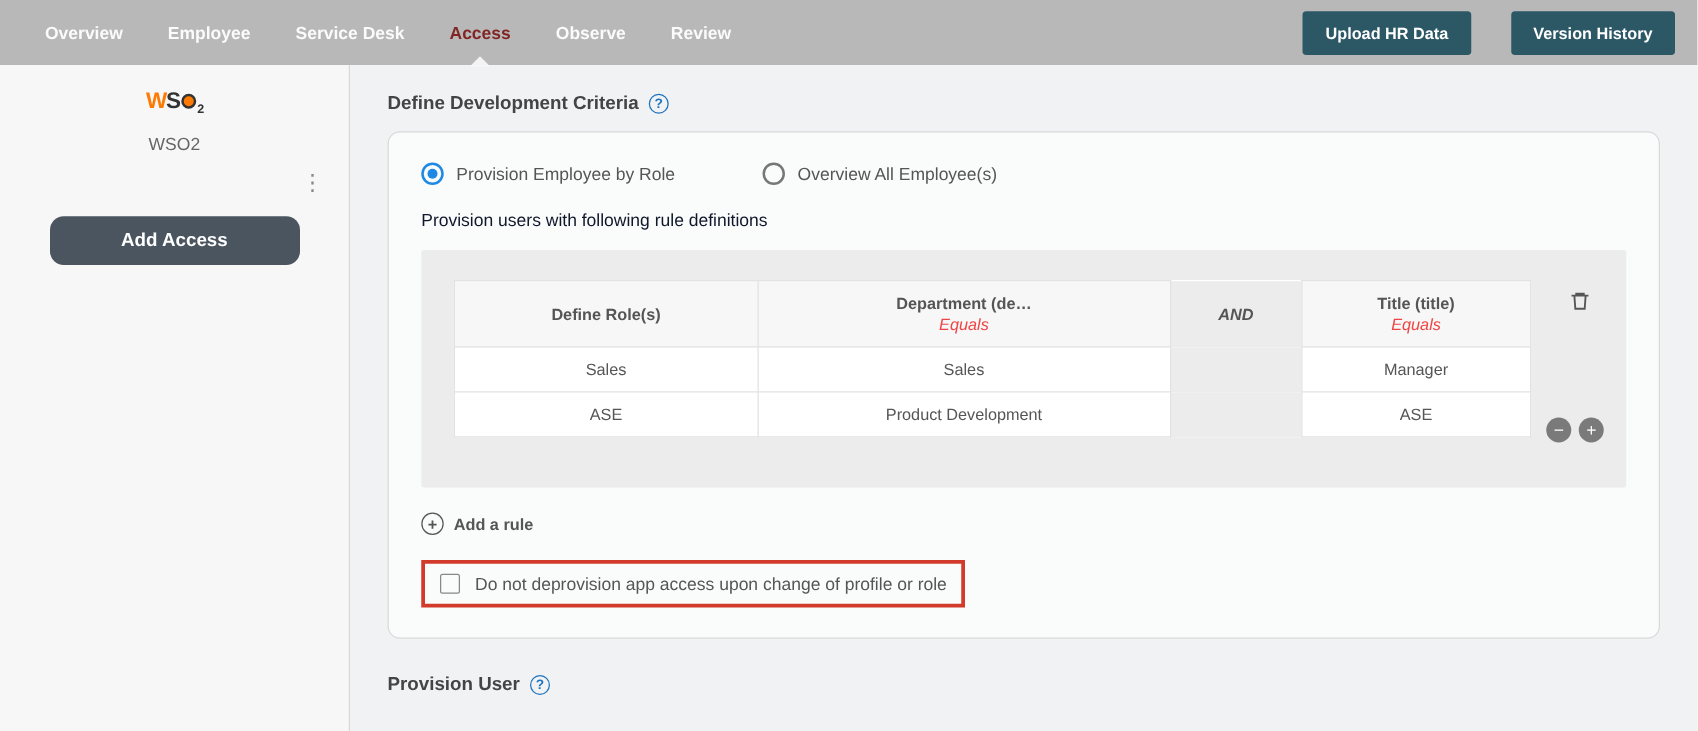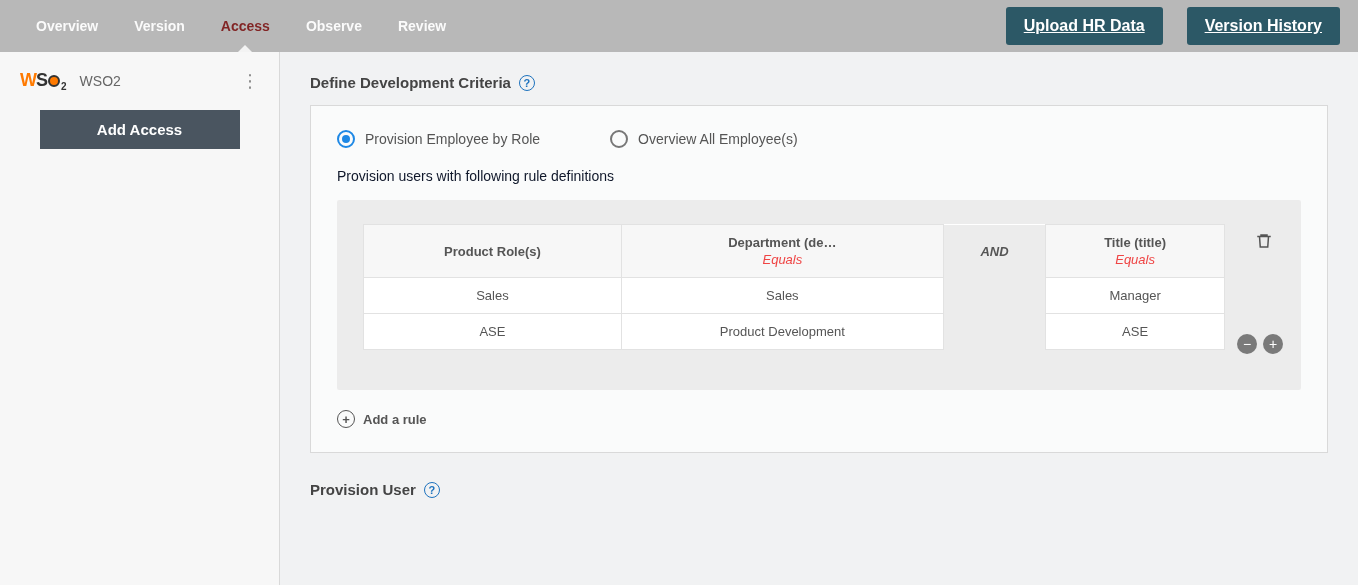--- a/index.html
+++ b/index.html
@@ -1,41 +1,41 @@
 <!DOCTYPE html>
 <html><head>
 <meta charset="utf-8">
 <style>
   html,body{margin:0;padding:0;font-family:"Helvetica Neue",Helvetica,Arial,sans-serif;font-size:14px;color:#333;background:#f1f2f3;}
   *{box-sizing:border-box;}
   
-  .topbar{height:52px;background:#b8b8b8;display:flex;align-items:center;padding:0 18px;}
+  .topbar{height:52px;background:#b8b8b8;display:flex;align-items:center;padding:0 18px;gap:20px;}
   .nav-tabs{display:flex;gap:0;}
   .nav-tab{padding:0 18px;height:52px;display:flex;align-items:center;color:#fff;font-weight:600;cursor:pointer;position:relative;opacity:.95;}
   .nav-tab.active{color:#7f1d1d;}
   .nav-tab.active::after{content:"";position:absolute;bottom:-1px;left:50%;transform:translateX(-50%);width:0;height:0;border-left:8px solid transparent;border-right:8px solid transparent;border-bottom:8px solid #f7f7f7;}
   .topbar-spacer{flex:1;}
-  .btn{background:#2c5866;color:#fff;border:none;border-radius:3px;padding:10px 18px;font-size:16px;font-weight:600;cursor:pointer;margin-left:24px;text-decoration:underline;}
+  .btn{background:#2c5866;color:#fff;border:none;border-radius:3px;padding:10px 18px;font-size:13px;font-weight:600;cursor:pointer;margin-left:12px;}
   
   .body-wrap{display:flex;min-height:calc(585px - 52px);}
   .sidebar{width:280px;background:#f7f7f7;border-right:1px solid #d9d9d9;padding:18px 20px;}
-  .app-chip{display:flex;align-items:center;gap:14px;margin-bottom:18px;}
+  .app-chip{display:flex;align-items:center;gap:14px;margin-bottom:18px;flex-direction:column;}
   .logo{font-weight:700;letter-spacing:-1px;font-size:18px;}
   .logo .w{color:#ff7a00;}
   .logo .s{color:#333;}
   .logo .o{display:inline-block;width:12px;height:12px;border-radius:50%;background:#ff7a00;border:2px solid #333;vertical-align:-1px;margin:0 1px;}
   .logo .sub{font-size:10px;vertical-align:-4px;color:#333;}
   .app-name{color:#666;font-size:14px;}
   .dots{margin-left:auto;color:#888;font-size:18px;line-height:1;cursor:pointer;}
-  .btn-dark{display:block;width:200px;margin:0 auto;background:#4a5560;color:#fff;border:none;border-radius:0;padding:11px 0;font-size:15px;font-weight:600;cursor:pointer;}
+  .btn-dark{display:block;width:200px;margin:0 auto;background:#4a5560;color:#fff;border:none;border-radius:11px;padding:11px 0;font-size:15px;font-weight:600;cursor:pointer;}
   
   .main{flex:1;padding:22px 30px 30px 30px;}
   .section-title{font-size:15px;font-weight:700;color:#444;display:flex;align-items:center;gap:8px;margin-bottom:14px;}
   .help-icon{display:inline-flex;align-items:center;justify-content:center;width:16px;height:16px;border:1.5px solid #1e73be;color:#1e73be;border-radius:50%;font-size:11px;font-weight:700;cursor:pointer;}
-  .panel{border:1px solid #d9d9d9;border-radius:0;background:#fafbfb;padding:24px 26px;}
+  .panel{border:1px solid #d9d9d9;border-radius:10px;background:#fafbfb;padding:24px 26px;}
   .radio-row{display:flex;gap:70px;margin-bottom:20px;}
   .radio{display:flex;align-items:center;gap:10px;cursor:pointer;color:#555;}
   .radio-outer{width:18px;height:18px;border:2px solid #777;border-radius:50%;display:flex;align-items:center;justify-content:center;}
   .radio.selected .radio-outer{border-color:#1e88e5;}
   .radio-inner{width:8px;height:8px;border-radius:50%;background:transparent;}
   .radio.selected .radio-inner{background:#1e88e5;}
   .hint{color:#0f172a;margin-bottom:16px;}
   .rule-area{background:#ececec;border-radius:2px;padding:24px 26px 40px 26px;position:relative;}
   .rule-table{width:calc(100% - 50px);border-collapse:collapse;background:#fff;}
   .rule-table th,.rule-table td{border:1px solid #e2e2e2;padding:10px 8px;text-align:center;font-size:13px;color:#555;}
@@ -49,21 +49,22 @@
   .plus-ring{width:18px;height:18px;border:1.5px solid #555;border-radius:50%;display:flex;align-items:center;justify-content:center;font-size:13px;}
   .checkbox-row{display:flex;align-items:center;gap:12px;margin-top:20px;color:#555;border:3px solid #d23b2b;padding:8px 12px;width:fit-content;}
   .checkbox{width:16px;height:16px;border:1.5px solid #888;border-radius:2px;cursor:pointer;}
 </style>
 </head>
 <body>
 
 <div class="topbar">
   <div class="nav-tabs">
     <div class="nav-tab">Overview</div>
-    <div class="nav-tab">Version</div>
+    <div class="nav-tab">Employee</div>
+    <div class="nav-tab">Service Desk</div>
     <div class="nav-tab active">Access</div>
     <div class="nav-tab">Observe</div>
     <div class="nav-tab">Review</div>
   </div>
   <div class="topbar-spacer"></div>
   <button class="btn">Upload HR Data</button>
   <button class="btn">Version History</button>
 </div>
 
 <div class="body-wrap">
@@ -97,21 +98,21 @@
           <span>Overview All Employee(s)</span>
         </label>
       </div>
 
       <div class="hint">Provision users with following rule definitions</div>
 
       <div class="rule-area">
         <table class="rule-table">
           <thead>
             <tr>
-              <th>Product Role(s)</th>
+              <th>Define Role(s)</th>
               <th>
                 <span>Department (de…</span>
                 <span class="sub">Equals</span>
               </th>
               <th class="and">AND</th>
               <th>
                 <span>Title (title)</span>
                 <span class="sub">Equals</span>
               </th>
             </tr>
@@ -140,20 +141,24 @@
           <span class="circle-btn">−</span>
           <span class="circle-btn">+</span>
         </div>
       </div>
 
       <div class="add-rule">
         <span class="plus-ring">+</span>
         <span>Add a rule</span>
       </div>
 
+      <div class="checkbox-row">
+        <span class="checkbox"></span>
+        <span>Do not deprovision app access upon change of profile or role</span>
+      </div>
     </div>
 
     <div class="section-title" style="margin-top:28px">
       <span>Provision User</span>
       <span class="help-icon">?</span>
     </div>
   </main>
 </div>
 
 </body></html>

